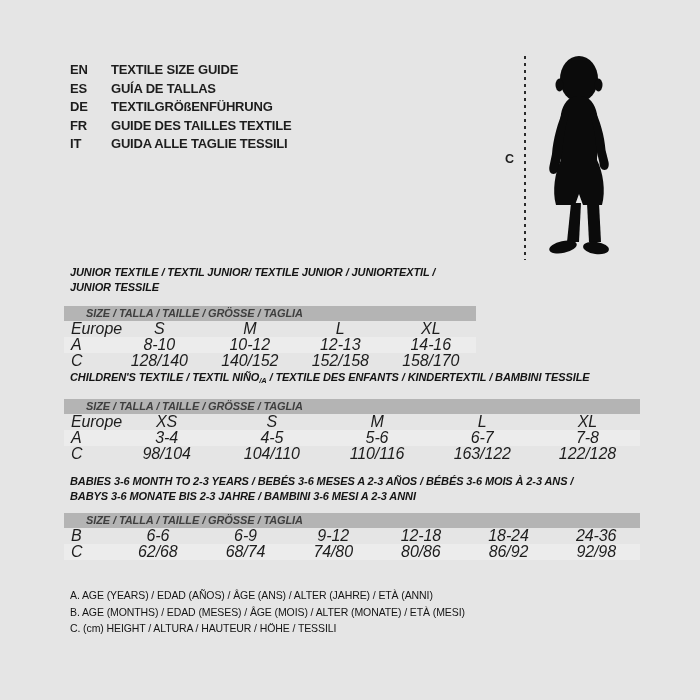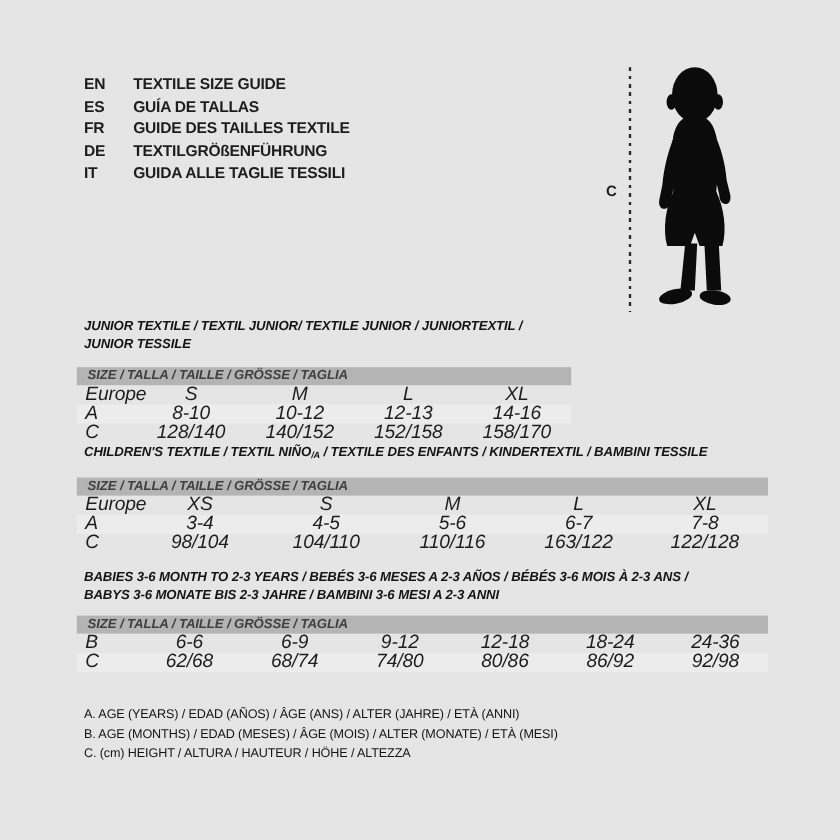--- a/index.html
+++ b/index.html
@@ -20,21 +20,21 @@
   .silhouette { position:absolute; left:33px; top:4px; width:92px; height:206px; }
 
   
   .size-table { position:absolute; left:64px;font-style:italic; }
   .t1 { top:265px; width:412px; }
   .t2 { top:370px; width:576px; }
   .t3 { top:474px; width:576px; }
   .table-title { font-size:11px; font-weight:700; letter-spacing:-0.1px; line-height:15px; margin:0 0 11px 6px; color:#141414; }
   .t3 .table-title { margin-bottom:9px; }
   .sub { font-size:7.5px; vertical-align:-2px; }
-  .size-bar { height:15px; line-height:15px; background:var(--bar,#b4b4b4); color:#3f3f3f; font-size:11px; font-weight:700; letter-spacing:-0.1px; padding-left:9px; }
+  .size-bar { height:15px; line-height:15px; background:var(--bar,#b4b4b4); color:#3f3f3f; font-size:11px; font-weight:700; letter-spacing:-0.1px; padding-left:22px; }
   .trow { display:flex; height:16px; line-height:16px; font-size:16px; letter-spacing:-0.1px; }
   .trow.stripe { background:var(--stripe,#ececec); }
   .rlabel { width:50px; padding-left:7px; }
   .cell { flex:1; text-align:center; }
 
   
   .legend { position:absolute; left:70px; top:587px; }
   .legend-line { font-size:10.5px; font-weight:400; letter-spacing:-0.1px; line-height:16.5px; color:#141414; }
 </style>
 </head>
@@ -45,26 +45,26 @@
   <div class="lang-block">
     <div class="lang-row">
       <span class="lang-code">EN</span>
       <span class="lang-label">TEXTILE SIZE GUIDE</span>
     </div>
     <div class="lang-row">
       <span class="lang-code">ES</span>
       <span class="lang-label">GUÍA DE TALLAS</span>
     </div>
     <div class="lang-row">
+      <span class="lang-code">DE</span>
+      <span class="lang-label">TEXTILGRÖßENFÜHRUNG</span>
+    </div>
+    <div class="lang-row">
       <span class="lang-code">FR</span>
       <span class="lang-label">GUIDE DES TAILLES TEXTILE</span>
-    </div>
-    <div class="lang-row">
-      <span class="lang-code">DE</span>
-      <span class="lang-label">TEXTILGRÖßENFÜHRUNG</span>
     </div>
     <div class="lang-row">
       <span class="lang-code">IT</span>
       <span class="lang-label">GUIDA ALLE TAGLIE TESSILI</span>
     </div>
   </div>
 
   <div class="figure">
     <span class="measure-label">C</span>
     <div class="measure-line"></div>
@@ -162,16 +162,16 @@
       <span class="cell">74/80</span>
       <span class="cell">80/86</span>
       <span class="cell">86/92</span>
       <span class="cell">92/98</span>
     </div>
   </section>
 
   <div class="legend">
     <div class="legend-line">A. AGE (YEARS) / EDAD (AÑOS) / ÂGE (ANS) / ALTER (JAHRE) / ETÀ (ANNI)</div>
     <div class="legend-line">B. AGE (MONTHS) / EDAD (MESES) / ÂGE (MOIS) / ALTER (MONATE) / ETÀ (MESI)</div>
-    <div class="legend-line">C. (cm) HEIGHT / ALTURA / HAUTEUR / HÖHE / ALTEZZA</div>
+    <div class="legend-line">C. (cm) HEIGHT / ALTURA / HAUTEUR / HÖHE / TESSILI</div>
   </div>
 
 </div>
 
 </body></html>

